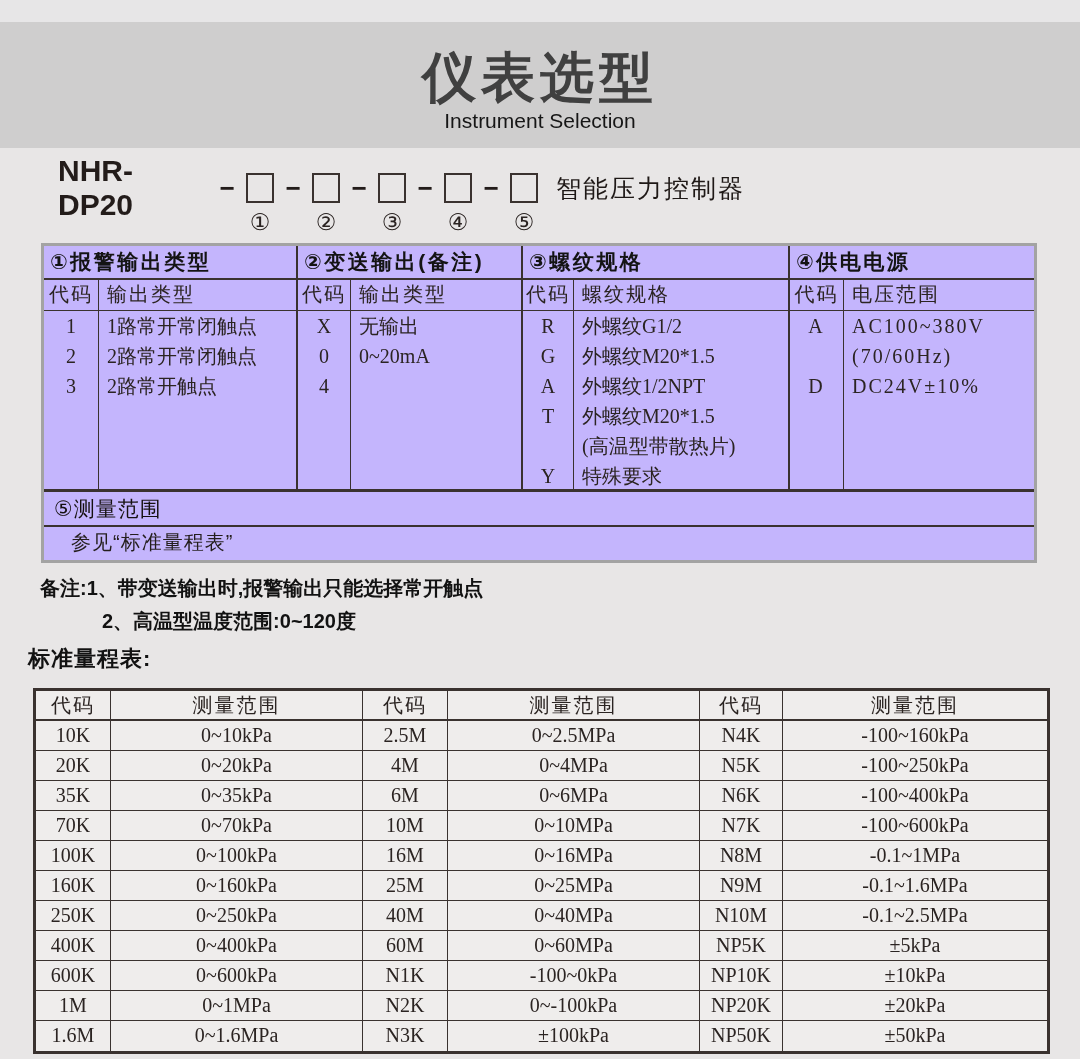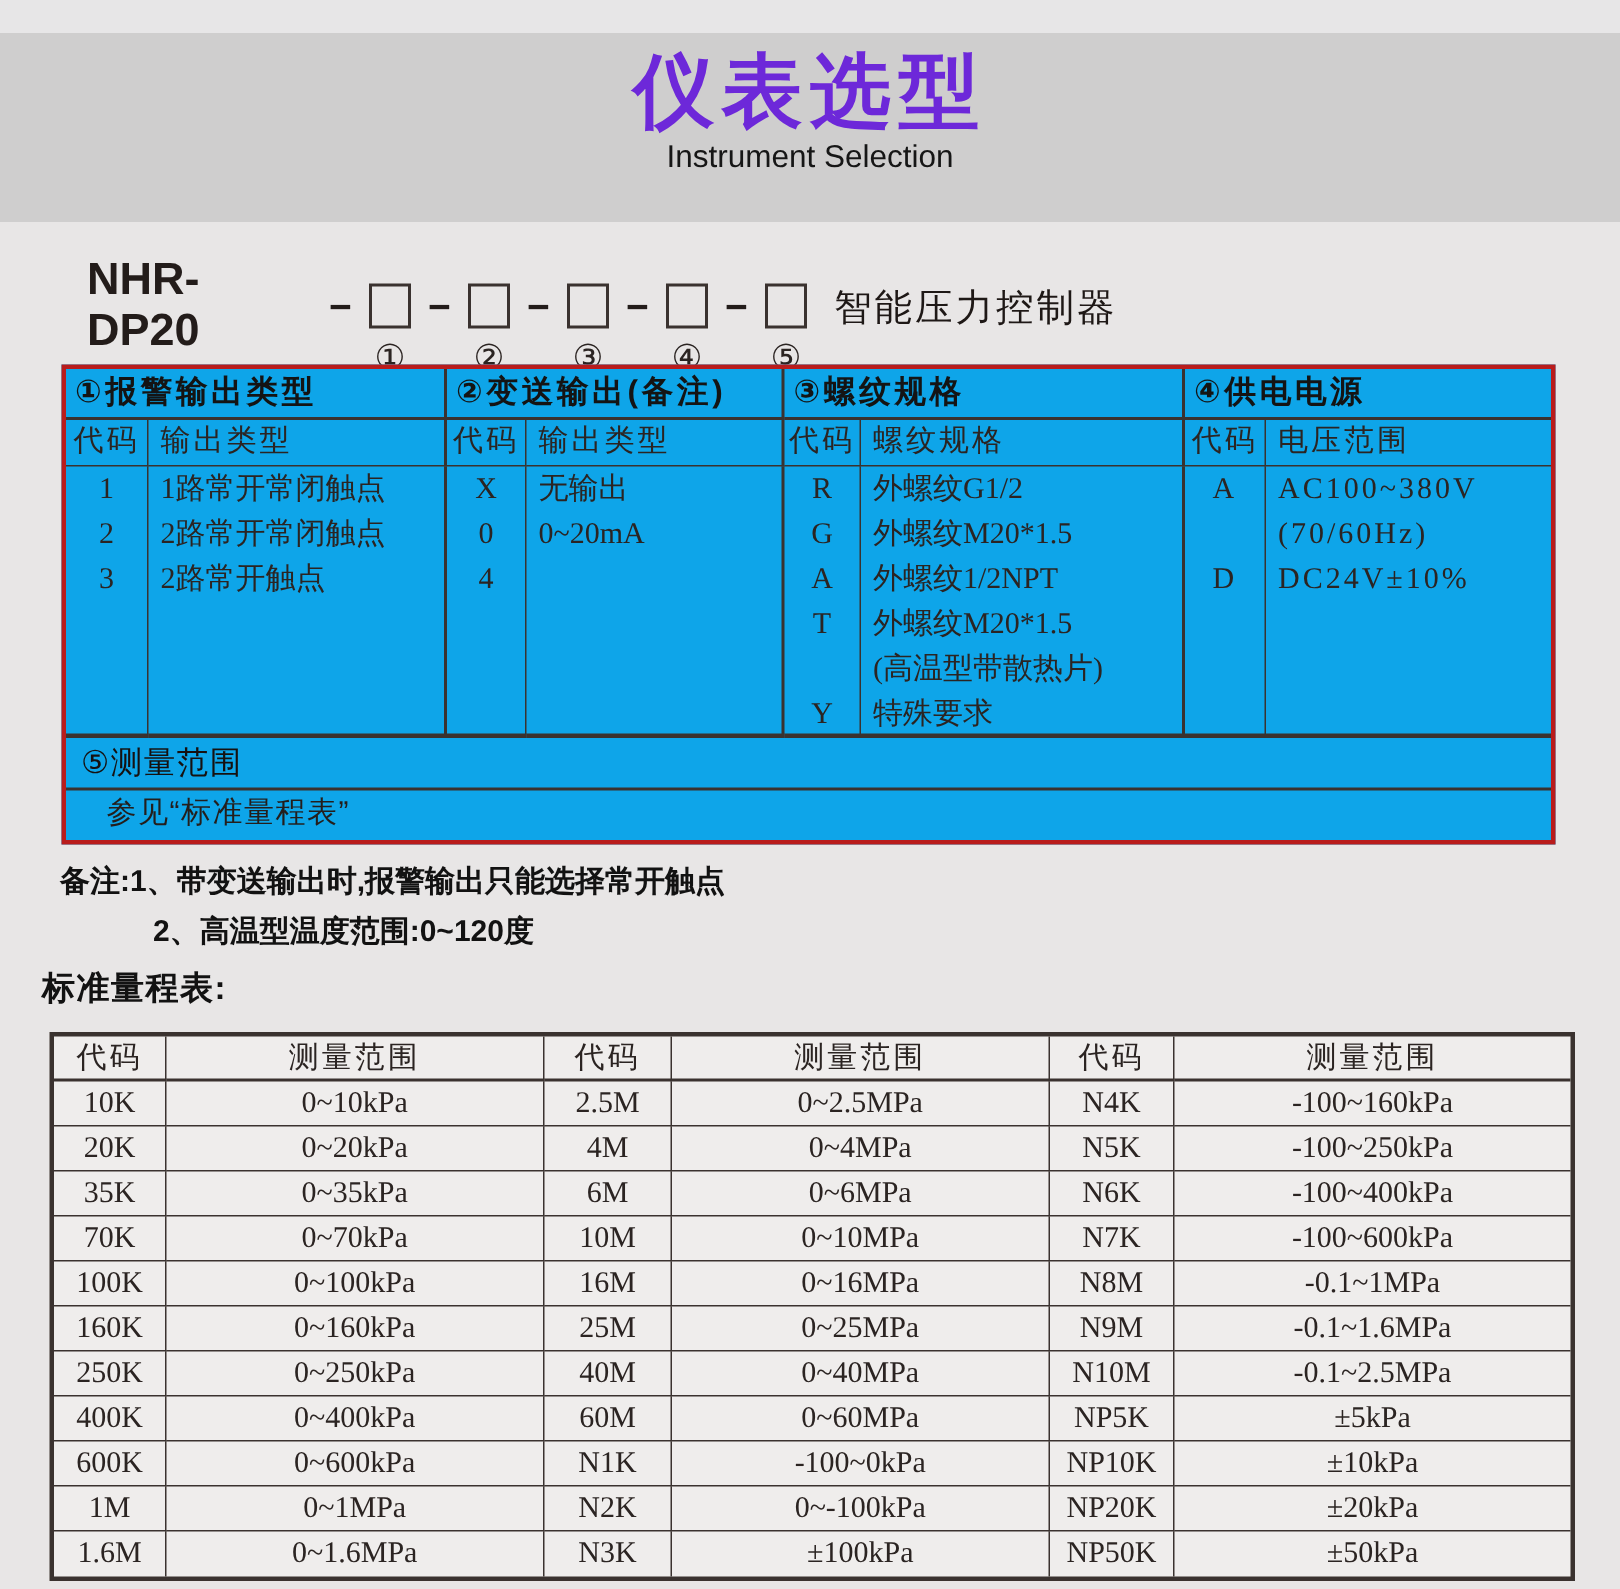--- a/index.html
+++ b/index.html
@@ -2,39 +2,39 @@
 <html><head>
 <meta charset="utf-8">
 <style>
   html,body{margin:0;padding:0;background:#E8E6E6;}
   .page{position:relative;width:1080px;height:1059px;background:#E8E6E6;overflow:hidden;
         font-family:"Liberation Serif","DejaVu Serif",serif;color:#2B2422;}
 
   
   .topstrip{position:absolute;left:0;top:0;width:1080px;height:22px;background:#E7E6E7;}
   .banner{position:absolute;left:0;top:22px;width:1080px;height:126px;background:#CFCECE;text-align:center;}
-  .banner-title{margin:0;padding-top:8px;font-size:54px;line-height:62px;font-weight:900;
-                letter-spacing:5px;color:#6d28d9;font-family:"Liberation Sans","DejaVu Sans",sans-serif;}
+  .banner-title{margin:0;padding-top:24px;font-size:54px;line-height:62px;font-weight:900;
+                letter-spacing:5px;color:#404040;font-family:"Liberation Sans","DejaVu Sans",sans-serif;}
   .banner-sub{margin:0;font-size:21px;line-height:26px;font-weight:400;color:#161616;
               font-family:"Liberation Sans","DejaVu Sans",sans-serif;}
 
   
-  .model{position:absolute;left:58px;top:182px;display:grid;
+  .model{position:absolute;left:58px;top:166px;display:grid;
          grid-template-columns:150px repeat(5,38px 28px) auto;grid-template-rows:44px 28px;}
   .model-prefix{grid-row:1;grid-column:1;align-self:center;font-size:30px;font-weight:700;
                 color:#231C1A;font-family:"Liberation Sans","DejaVu Sans",sans-serif;letter-spacing:0px;}
   .model-dash{grid-row:1;align-self:center;text-align:center;font-size:26px;font-weight:700;color:#231C1A;
               font-family:"Liberation Sans","DejaVu Sans",sans-serif;}
   .model-box{grid-row:1;align-self:center;width:24px;height:26px;border:2px solid #3A322F;}
   .model-suffix{grid-row:1;align-self:center;margin-left:18px;font-size:25px;font-weight:500;
                 letter-spacing:2px;color:#1E1816;font-family:"Liberation Sans","DejaVu Sans",sans-serif;}
   .model-circle{grid-row:2;align-self:start;text-align:center;font-size:23px;line-height:26px;color:#2B2422;}
 
   
-  .sel-table{position:absolute;left:41px;top:243px;border:3px solid #b91c1c;background:#0ea5e9;
+  .sel-table{position:absolute;left:41px;top:243px;border:3px solid #a3a3a3;background:#c4b5fd;
              display:grid;grid-template-columns:55px 199px 53px 172px 51px 216px 54px 190px;
              grid-template-rows:34px 31px 181px 35px 33px;}
   .st-h{grid-row:1;border-bottom:2.5px solid #3A322F;font-size:21px;font-weight:700;color:#141414;
         letter-spacing:2.5px;line-height:32px;padding-left:6px;
         font-family:"Liberation Sans","DejaVu Sans",sans-serif;white-space:nowrap;overflow:hidden;}
   .gend{border-right:2.5px solid #3A322F;}
   .thin-r{border-right:1.5px solid #3A322F;}
   .sh{grid-row:2;border-bottom:1.5px solid #3A322F;font-size:20px;line-height:29px;white-space:nowrap;overflow:hidden;}
   .sh.code{text-align:center;letter-spacing:2px;}
   .sh.val{padding-left:8px;letter-spacing:2px;}

